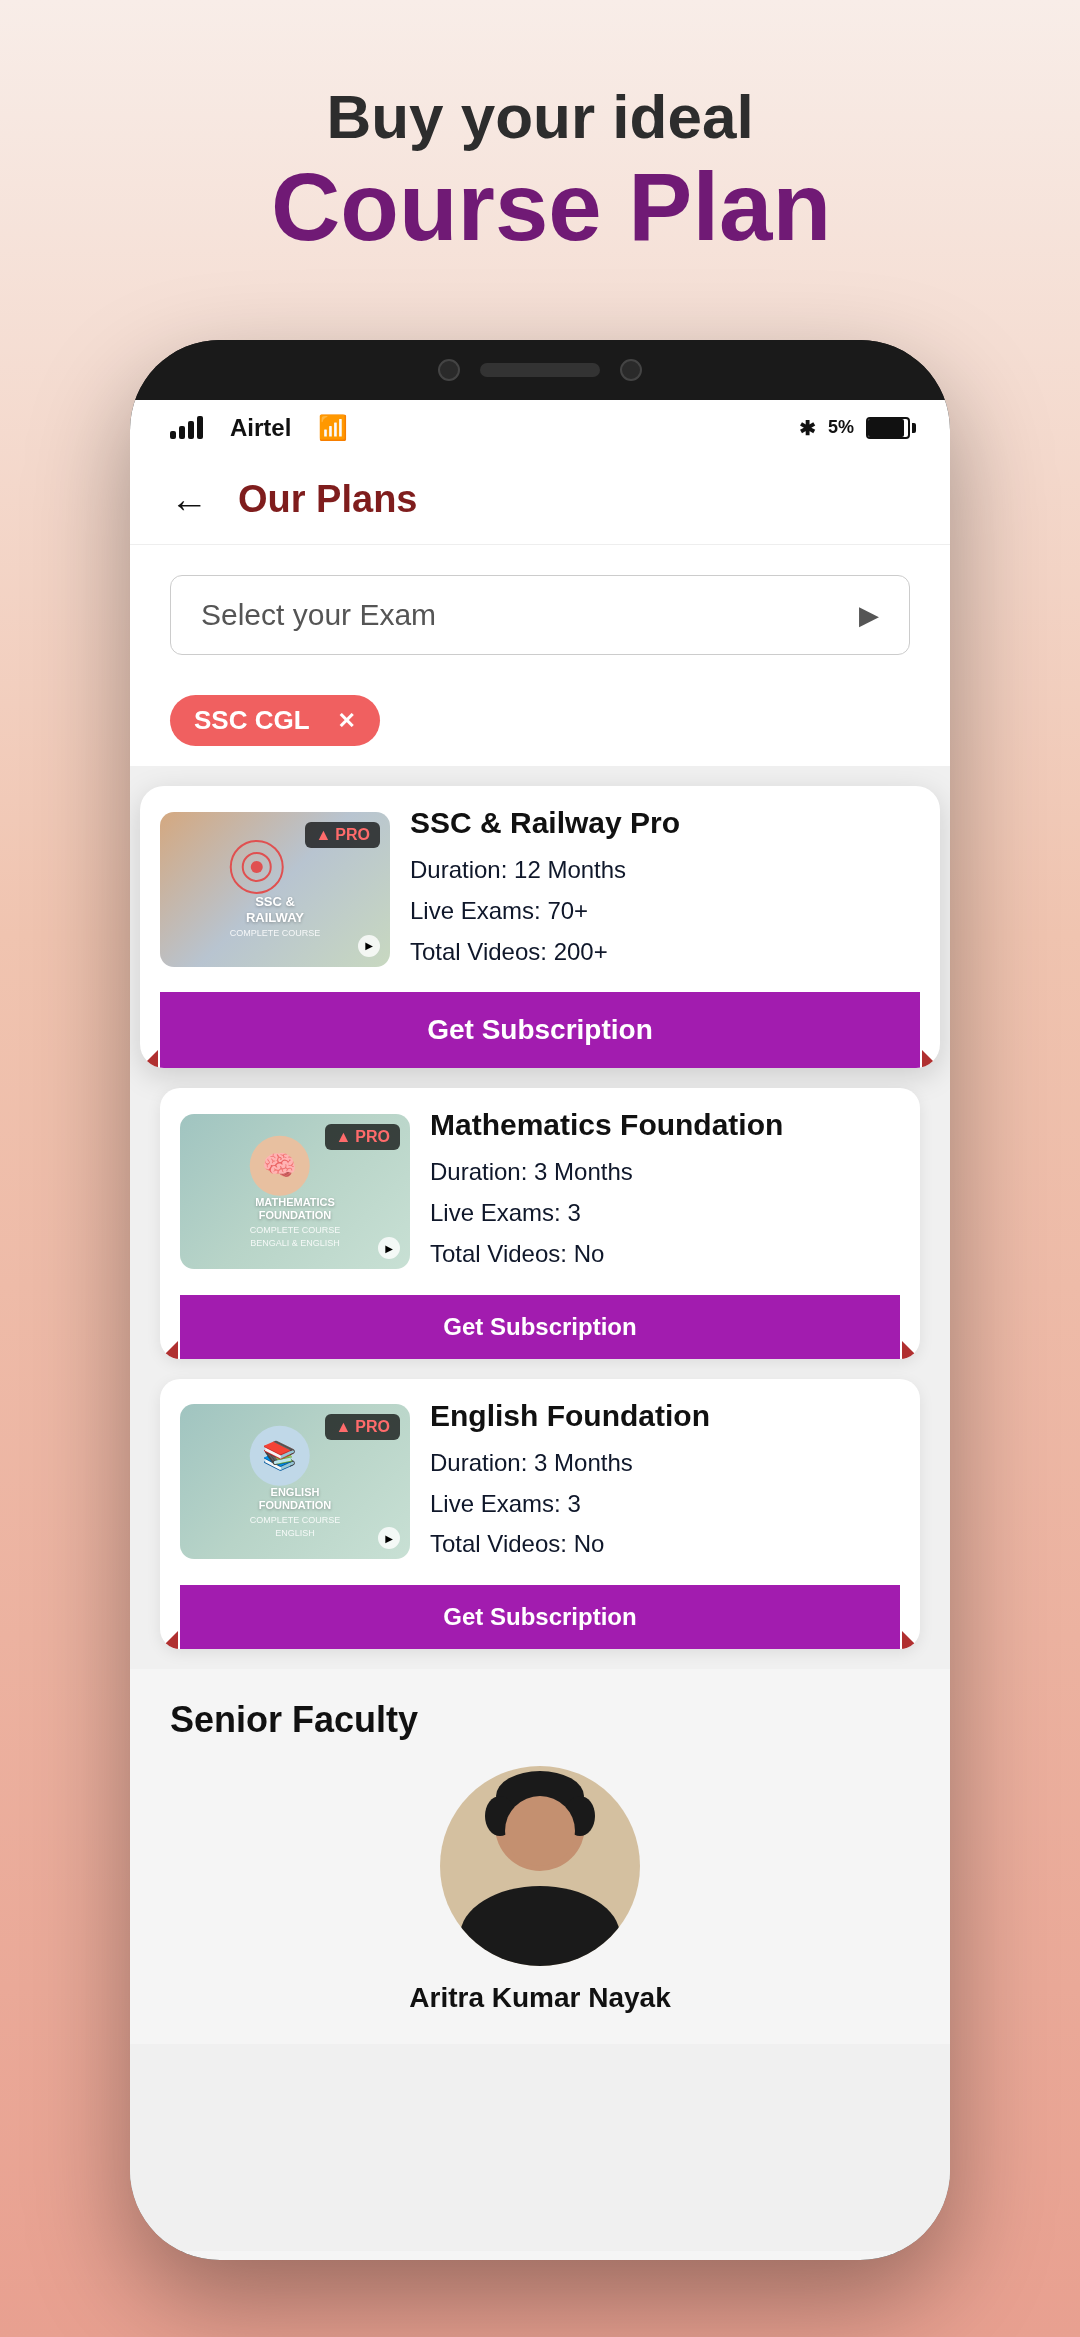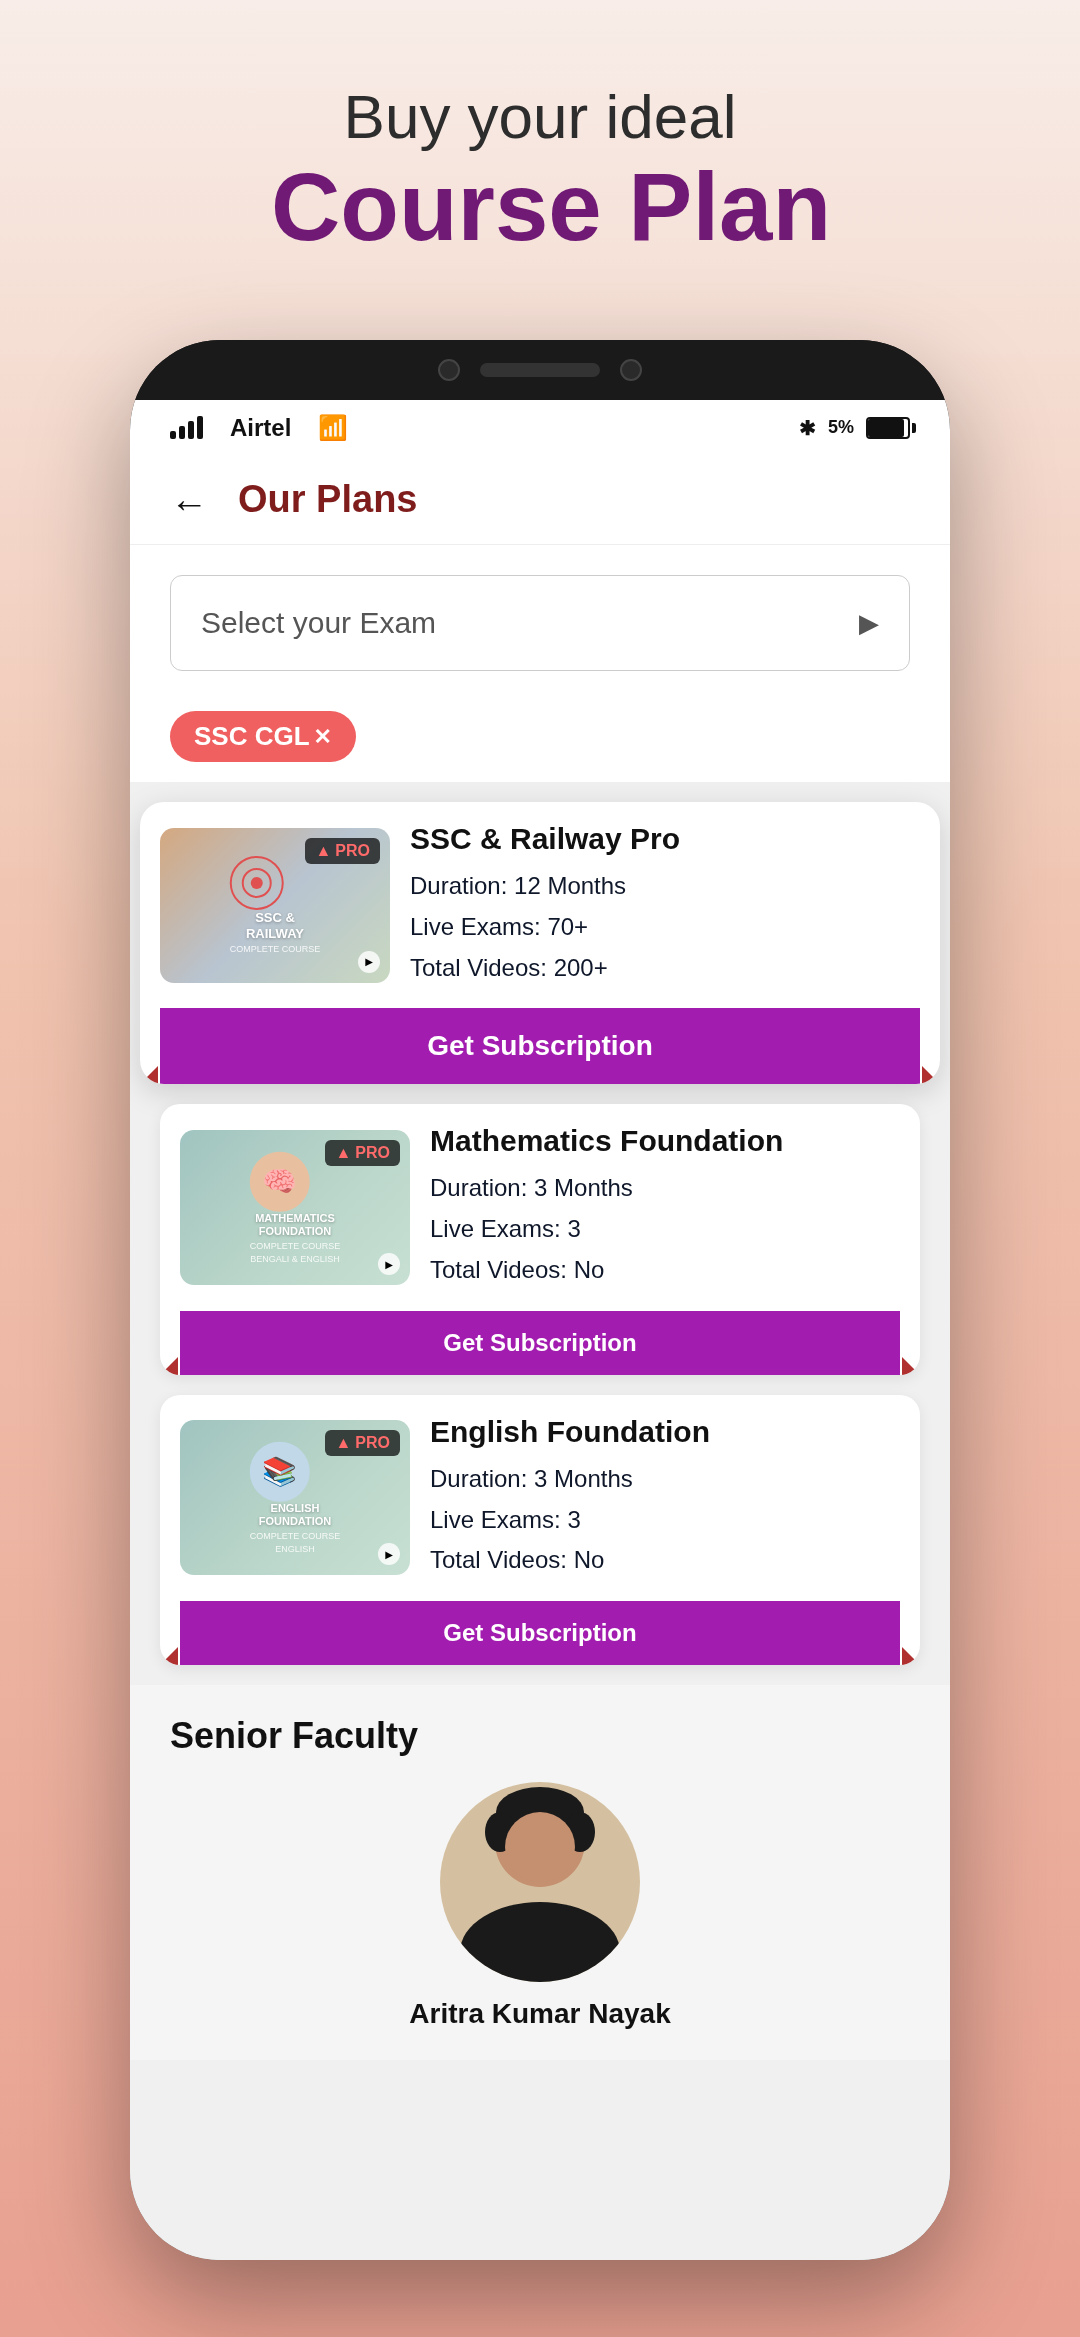--- a/index.html
+++ b/index.html
@@ -13,21 +13,21 @@
     }
 
     
     .page-header {
       text-align: center;
       padding-top: 80px;
       padding-bottom: 40px;
     }
     .page-header-sub {
       font-size: 62px;
-      font-weight: 400;
+      font-weight: 700;
       color: #2d2d2d;
       line-height: 1.2;
     }
     .page-header-main {
       font-size: 96px;
       font-weight: 800;
       color: #701a75;
       line-height: 1.1;
       padding-left: 22px;
     }
@@ -132,21 +132,21 @@
     }
 
     
     .select-exam-container {
       background: #fff;
       padding: 30px 40px;
     }
     .select-exam-box {
       border: 1.5px solid #ccc;
       border-radius: 12px;
-      height: 96px;
+      height: 80px;
       display: flex;
       align-items: center;
       justify-content: space-between;
       padding: 0 30px;
       background: #fff;
       cursor: pointer;
     }
     .select-exam-text {
       font-size: 30px;
       color: #555;
@@ -166,21 +166,21 @@
     }
     .tag {
       background: #f06060;
       color: #fff;
       border-radius: 30px;
       padding: 10px 24px;
       font-size: 26px;
       font-weight: 600;
       display: flex;
       align-items: center;
-      gap: 4px;
+      gap: 28px;
     }
     .tag-close {
       font-size: 22px;
       cursor: pointer;
     }
 
     
     .plans-scroll {
       background: #f0f0f0;
       padding: 20px 0;

